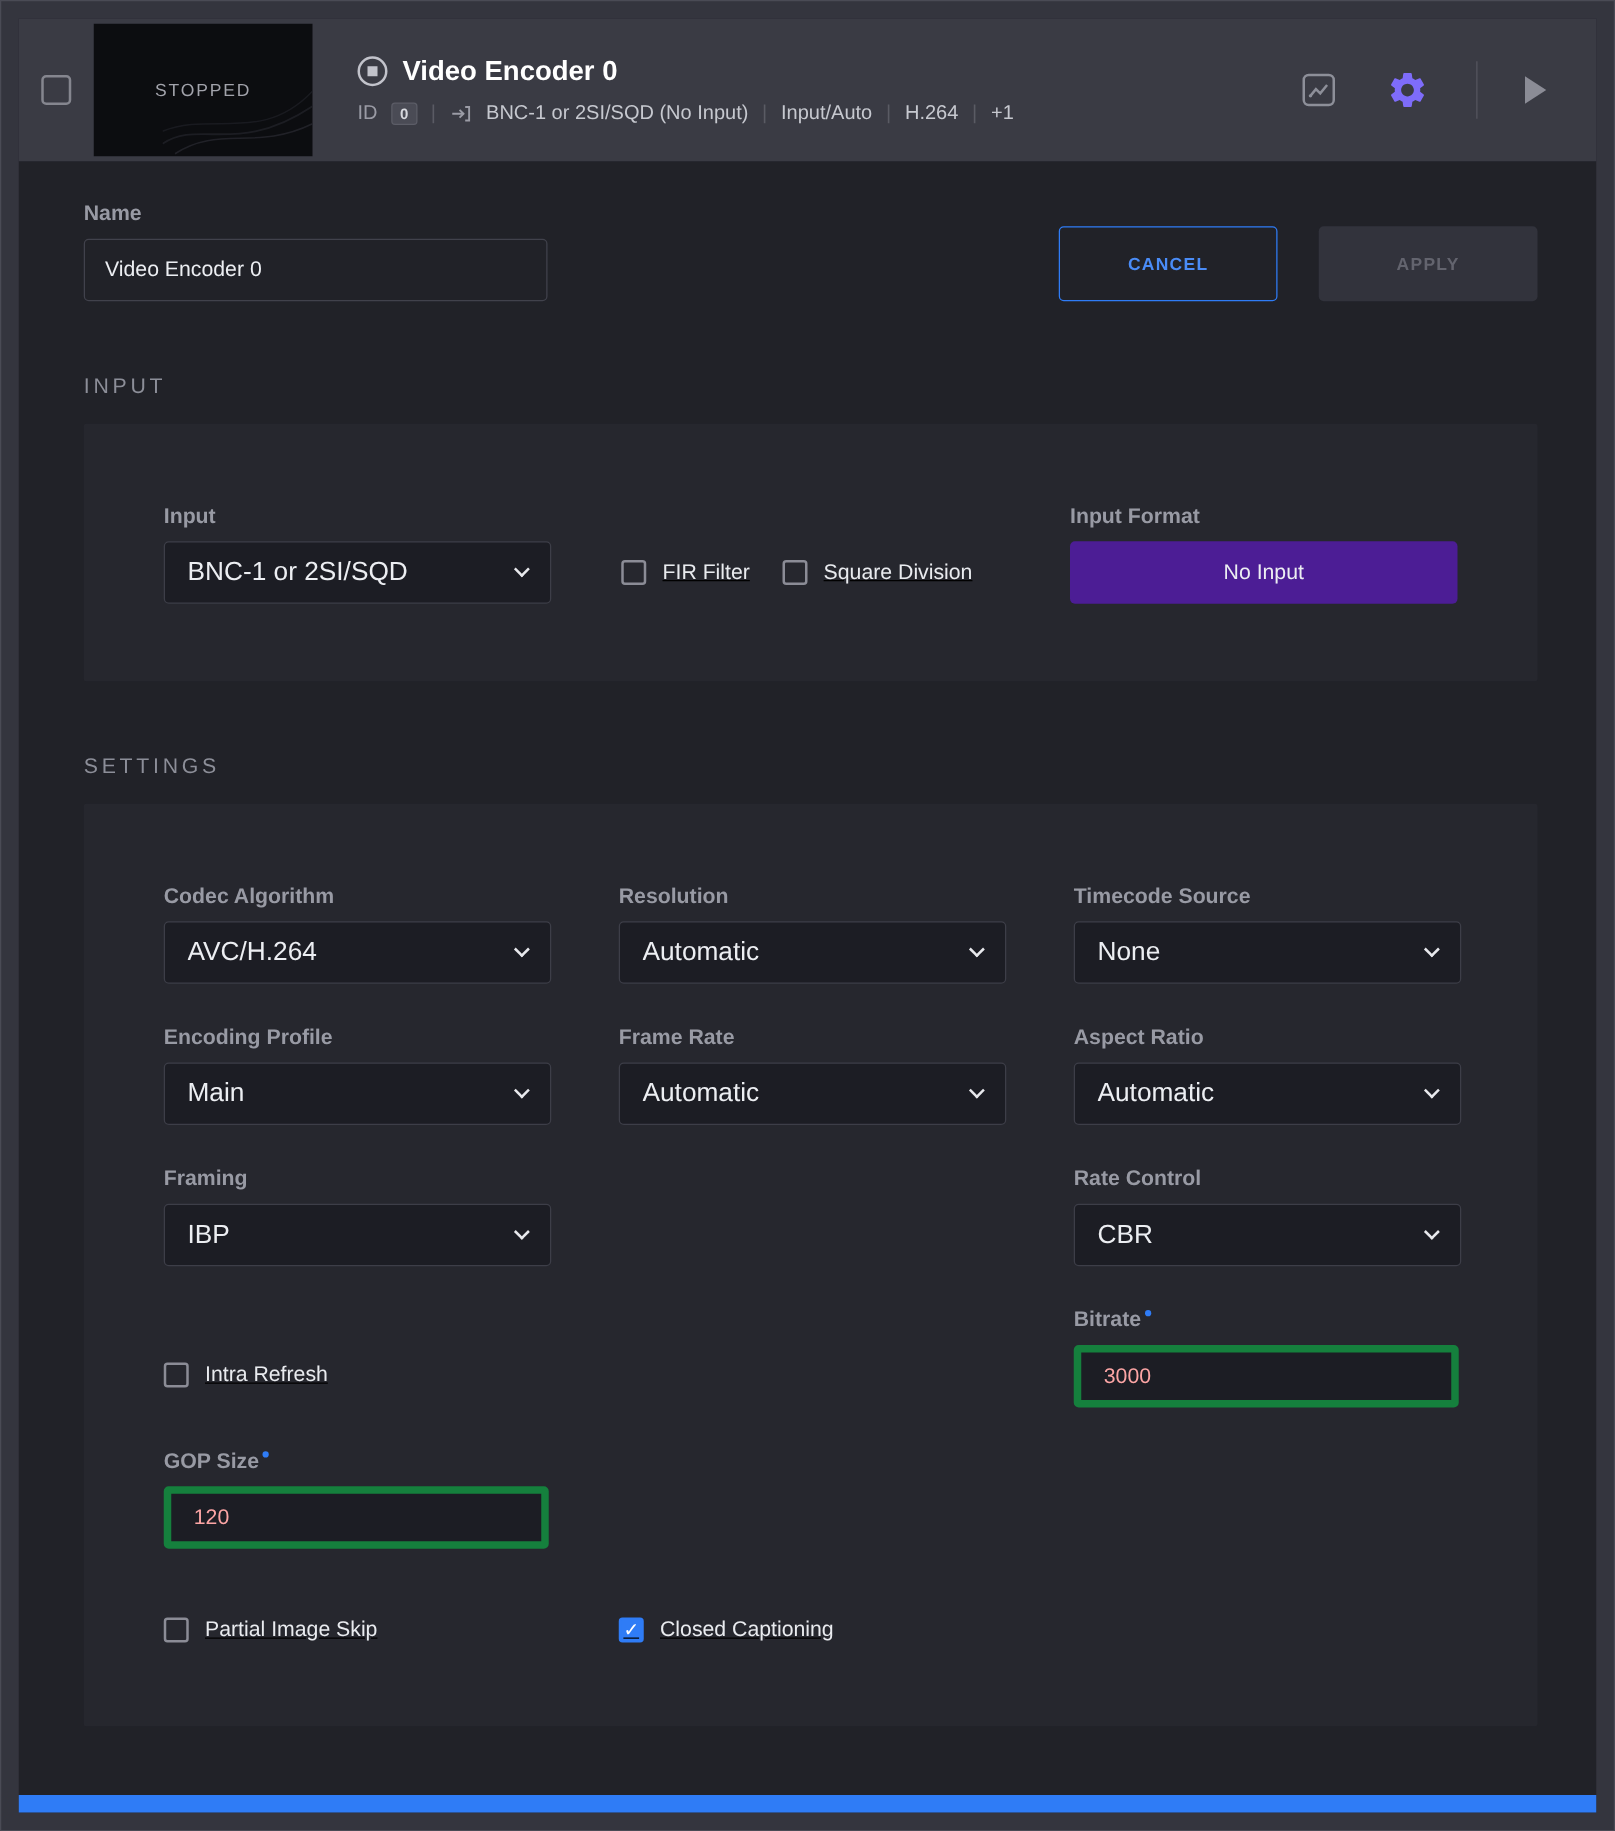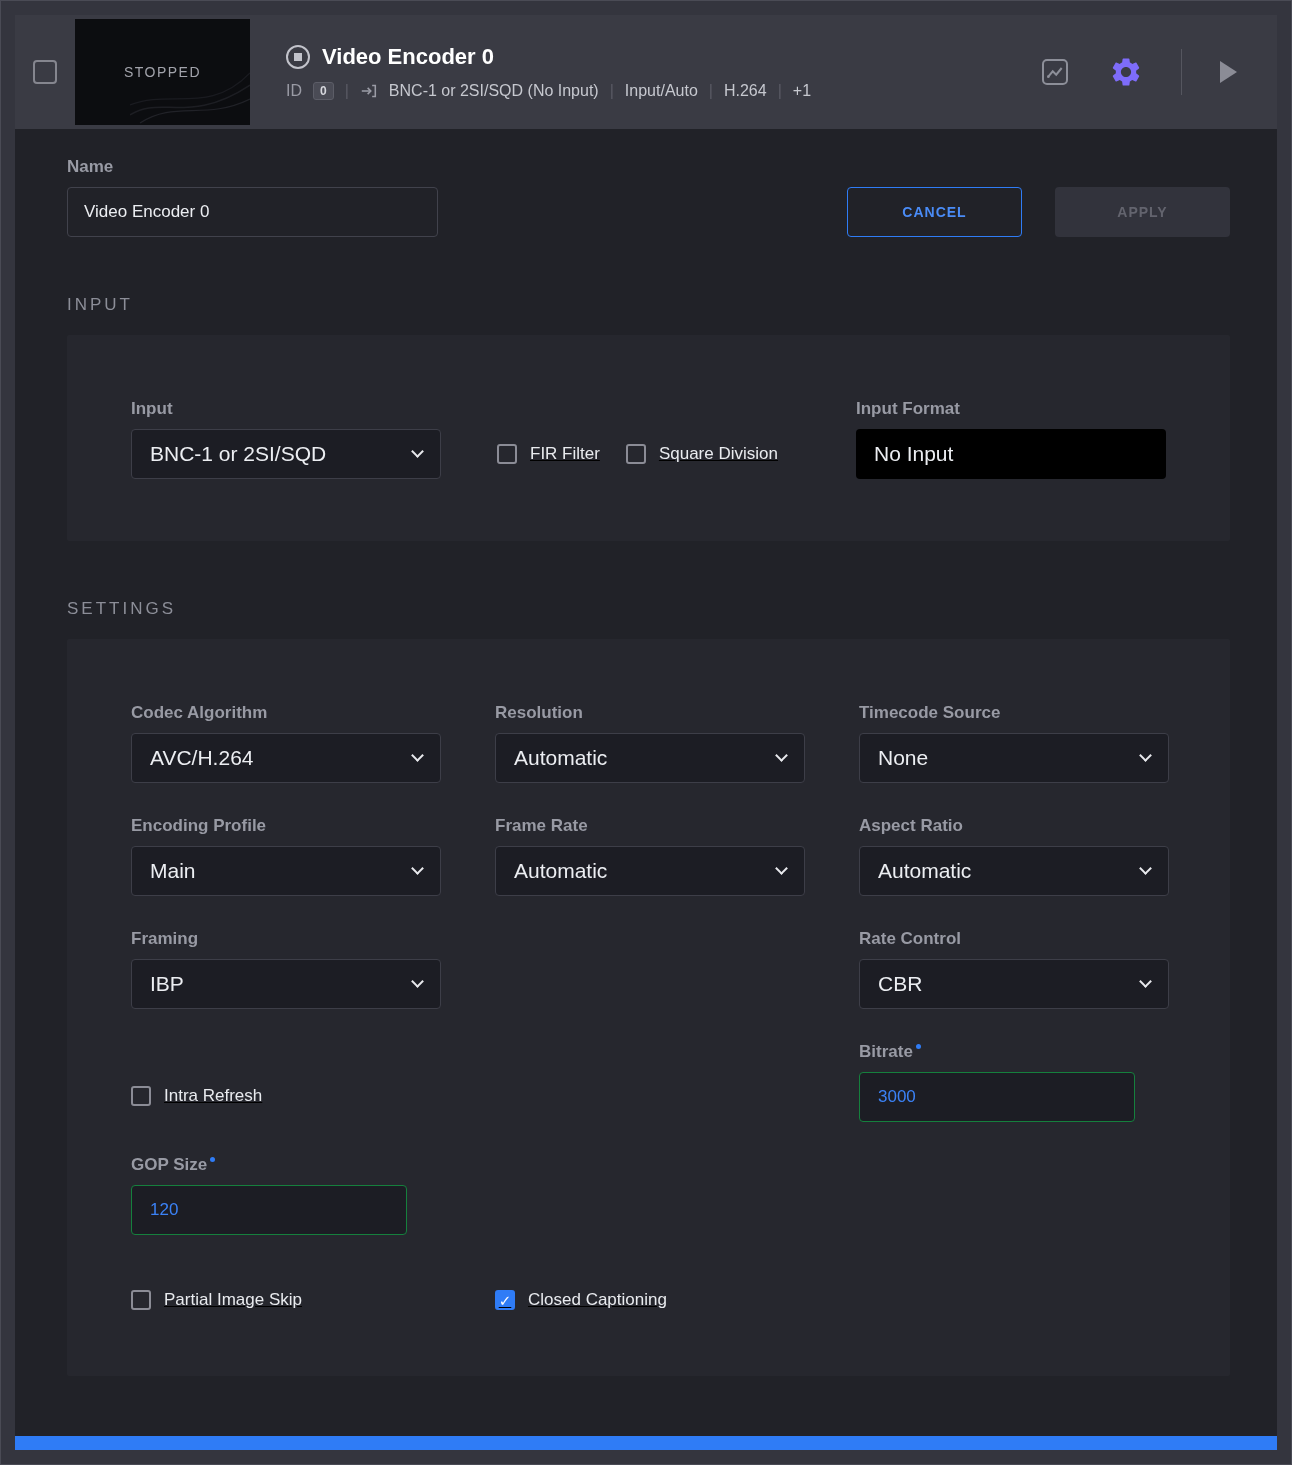--- a/index.html
+++ b/index.html
@@ -92,21 +92,21 @@
     width: 371px; height: 50px;
     background: #212228;
     border: 1px solid #41424c; border-radius: 4px;
     color: #eceef2; font-size: 17px;
     padding: 0 16px;
     font-family: inherit;
     outline: none;
   }
   .btn-group { margin-left: auto; display: flex; gap: 33px; }
   .btn {
-    width: 175px; height: 50px;
+    width: 175px; height: 60px;
     border-radius: 4px;
     font-size: 14px; font-weight: 700; letter-spacing: 1px;
     font-family: inherit;
     display: flex; align-items: center; justify-content: center;
     cursor: pointer;
     margin-top: 24px;
   }
   .btn-cancel { background: transparent; border: 1px solid #2f7cf6; color: #4a8cf7; }
   .btn-apply { background: #32333c; border: none; color: #63646e; }
 
@@ -130,33 +130,34 @@
     padding: 0 18px;
     cursor: pointer;
   }
   .select .val { flex: 1; white-space: nowrap; overflow: hidden; }
   .chev {
     width: 9px; height: 9px; margin-top: -5px;
     border-right: 2px solid #e8e9ed; border-bottom: 2px solid #e8e9ed;
     transform: rotate(45deg);
   }
   .num-input {
-    width: 276px; height: 50px;
+    width: 308px; height: 50px;
     background: #1c1d24;
-    border: 1px solid #15803d; border-radius: 4px;
-    color: #3b82f6; font-size: 17px;
+    border: 6px solid #15803d; border-radius: 4px;
+    color: #fca5a5; font-size: 17px;
     padding: 0 18px; outline: none;
     font-family: inherit;
   }
   .readonly-field {
     width: 310px; height: 50px;
-    background: #000000; border-radius: 4px;
-    color: #eceef2; font-size: 21px;
+    background: #4c1d95; border-radius: 4px;
+    color: #eceef2; font-size: 17px;
     display: flex; align-items: center;
     padding: 0 18px;
+    justify-content: center;
   }
   .req-dot {
     display: inline-block; width: 5px; height: 5px; border-radius: 50%;
     background: #2f7cf6; margin-left: 3px; vertical-align: top; margin-top: 2px;
   }
 
   
   .check {
     display: inline-flex; align-items: center; gap: 13px;
     cursor: pointer;

